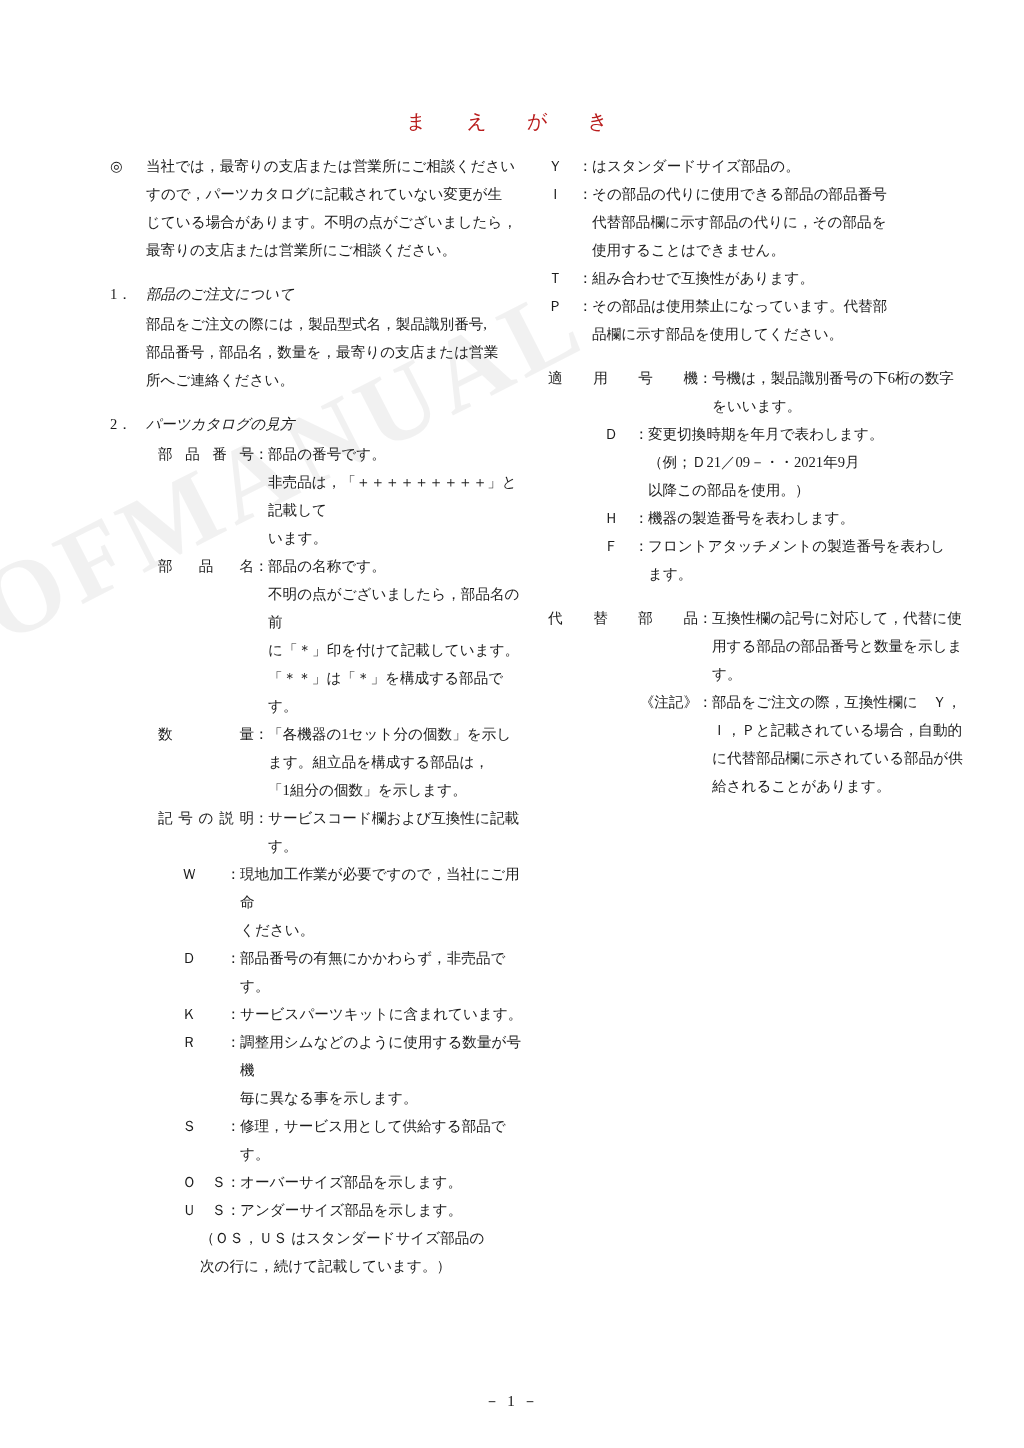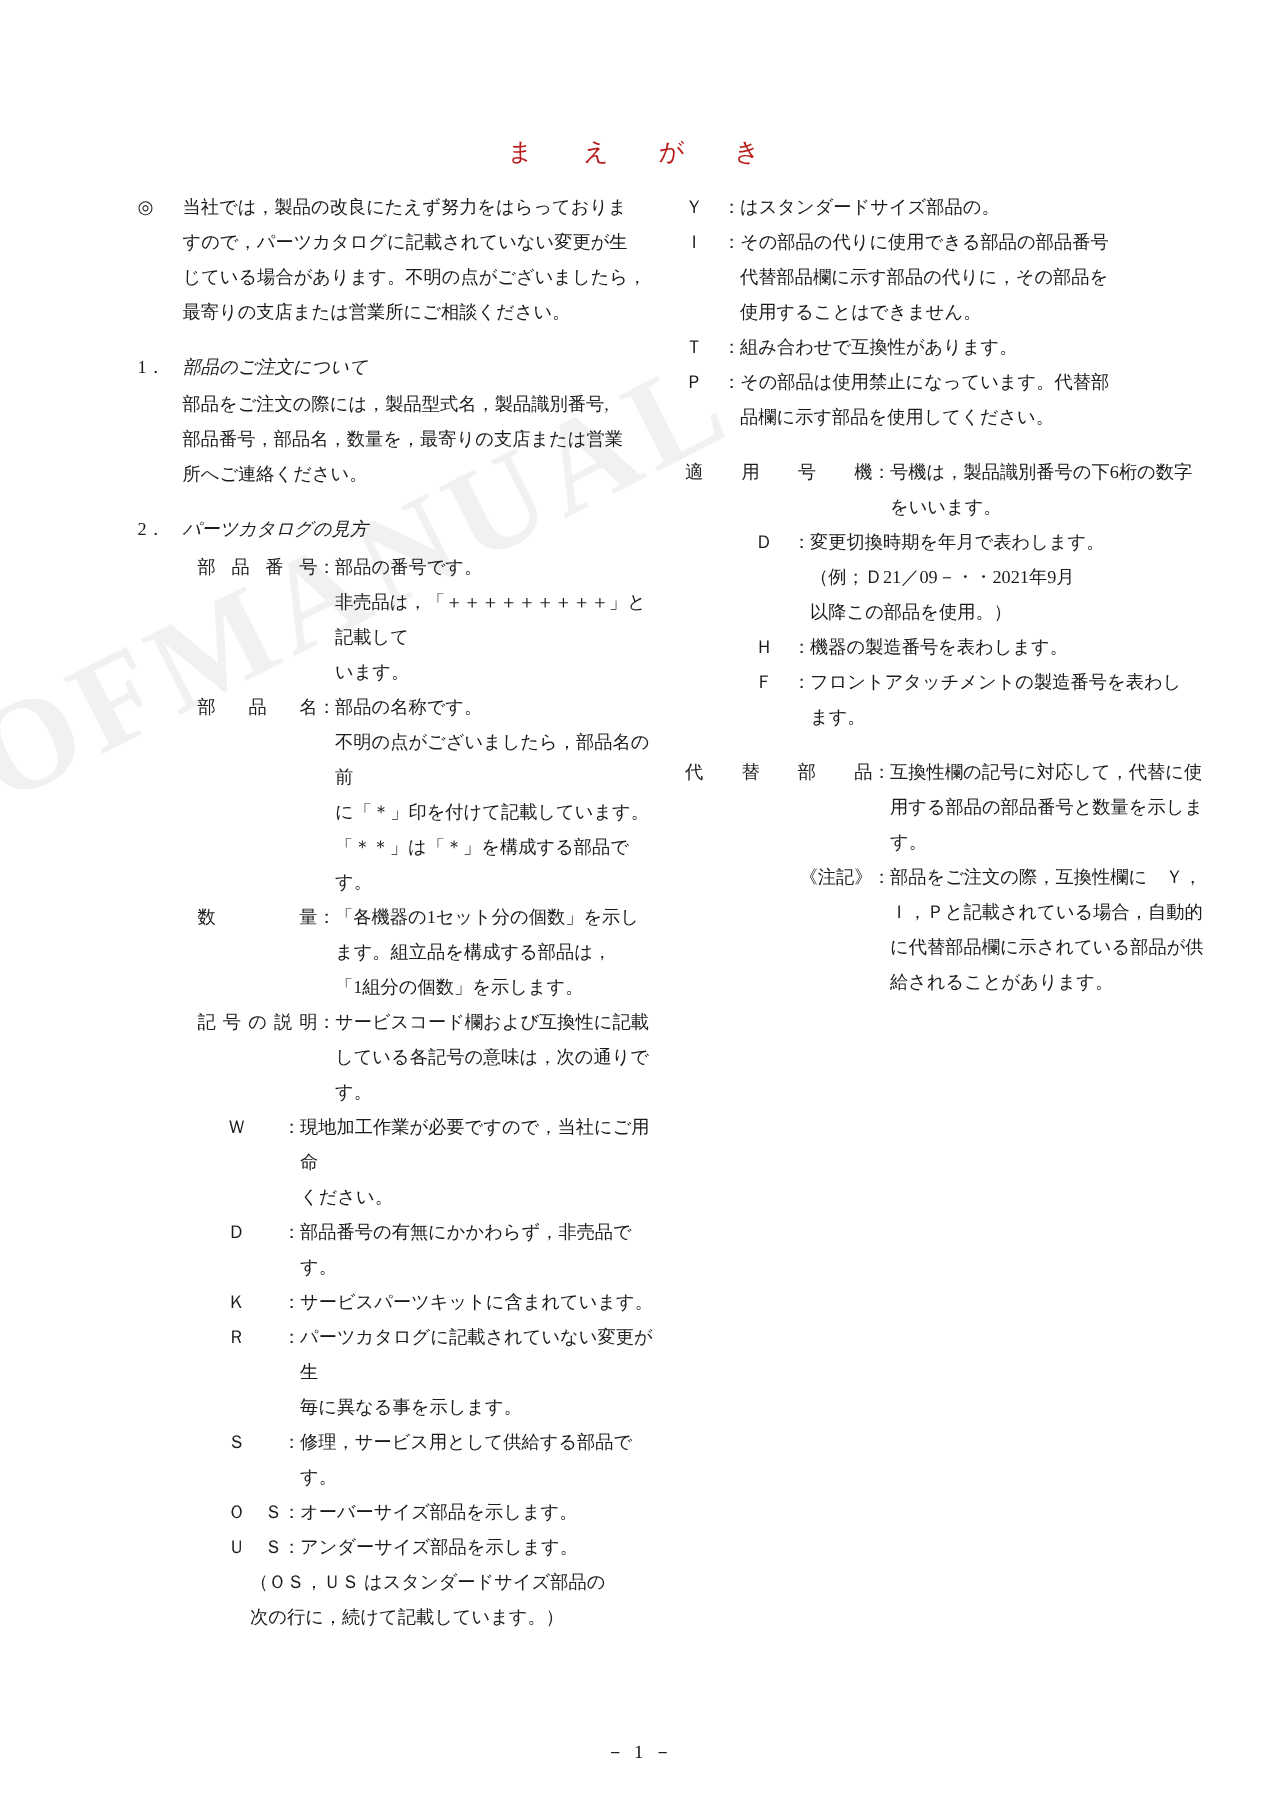--- a/index.html
+++ b/index.html
@@ -104,21 +104,21 @@
 
   <div class="watermark">OFMANUAL</div>
 
   <div class="doc-title">ま　え　が　き</div>
 
   <div class="col col-left">
 
     <div class="blk row">
       <div class="mark">◎</div>
       <div class="lines">
-        <div class="line">当社では，製品の改良にたえず努力をはらっておりま</div>
+        <div class="line">当社では，最寄りの支店または営業所にご相談ください</div>
         <div class="line">すので，パーツカタログに記載されていない変更が生</div>
         <div class="line">じている場合があります。不明の点がございましたら，</div>
         <div class="line">最寄りの支店または営業所にご相談ください。</div>
       </div>
     </div>
 
     <div class="blk row">
       <div class="mark">1．</div>
       <div class="lines">
         <div class="line sec-title">部品のご注文について</div>
@@ -162,21 +162,20 @@
             <div class="line">ます。組立品を構成する部品は，</div>
             <div class="line">「1組分の個数」を示します。</div>
           </div>
         </div>
 
         <div class="def small-ind">
           <div class="lbl w96">記 号 の 説 明</div>
           <div class="sep">：</div>
           <div class="body">
             <div class="line">サービスコード欄および互換性に記載</div>
-            <div class="line">している各記号の意味は，次の通りで</div>
             <div class="line">す。</div>
           </div>
         </div>
 
         <div class="ind2">
           <div class="def">
             <div class="lbl w44">Ｗ</div>
             <div class="sep">：</div>
             <div class="body">
               <div class="line">現地加工作業が必要ですので，当社にご用命</div>
@@ -194,21 +193,21 @@
             <div class="lbl w44">Ｋ</div>
             <div class="sep">：</div>
             <div class="body">
               <div class="line">サービスパーツキットに含まれています。</div>
             </div>
           </div>
           <div class="def">
             <div class="lbl w44">Ｒ</div>
             <div class="sep">：</div>
             <div class="body">
-              <div class="line">パーツカタログに記載されていない変更が生</div>
+              <div class="line">調整用シムなどのように使用する数量が号機</div>
               <div class="line">毎に異なる事を示します。</div>
             </div>
           </div>
           <div class="def">
             <div class="lbl w44">Ｓ</div>
             <div class="sep">：</div>
             <div class="body">
               <div class="line">修理，サービス用として供給する部品です。</div>
             </div>
           </div>

